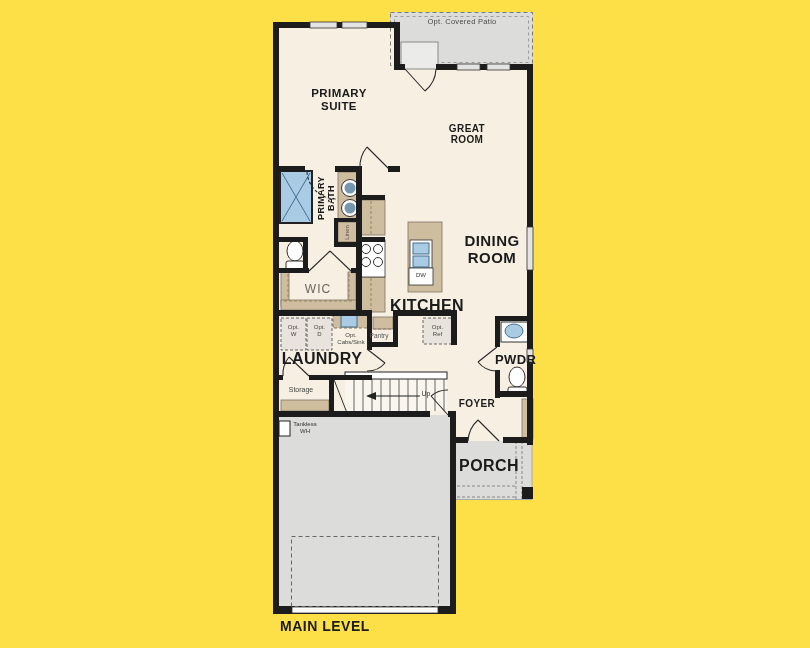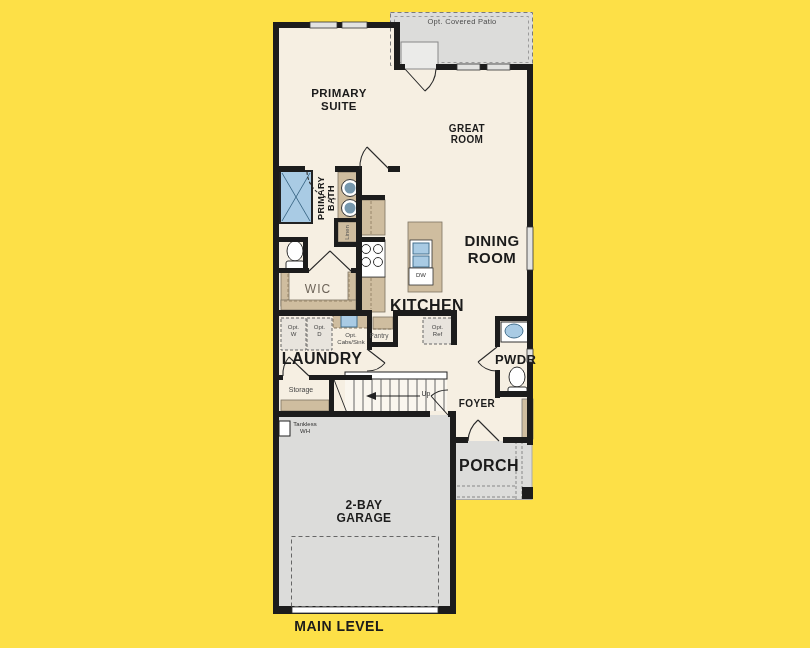--- a/index.html
+++ b/index.html
@@ -212,23 +212,21 @@
 Ref</div>
 
   <div class="lb" style="left:495px;top:353px;width:40px;font-size:13px">PWDR</div>
 
   <div class="lb" style="left:447px;top:398px;width:60px;font-size:10px">FOYER</div>
 
   <div class="lb sm" style="left:416px;top:390px;width:20px;font-size:7px;color:#333">Up</div>
 
   <div class="lb" style="left:459px;top:457px;width:60px;font-size:16px">PORCH</div>
 
-  <div class="lb" style="left:314px;top:499px;width:100px;font-size:12px">2-BAY
-GARAGE</div>
 
   <div class="lb sm" style="left:288px;top:421px;width:34px;font-size:6px;color:#333">Tankless
 WH</div>
 
   <div class="lb sm" style="left:409px;top:272px;width:24px;font-size:6px;color:#333">DW</div>
 
-  <div class="lb" style="left:264px;top:619px;width:120px;font-size:14px;text-align:right;letter-spacing:.5px">MAIN LEVEL</div>
+  <div class="lb" style="left:280px;top:619px;width:120px;font-size:14px;text-align:left;letter-spacing:.5px">MAIN LEVEL</div>
 
 </div>
 
 </body></html>

